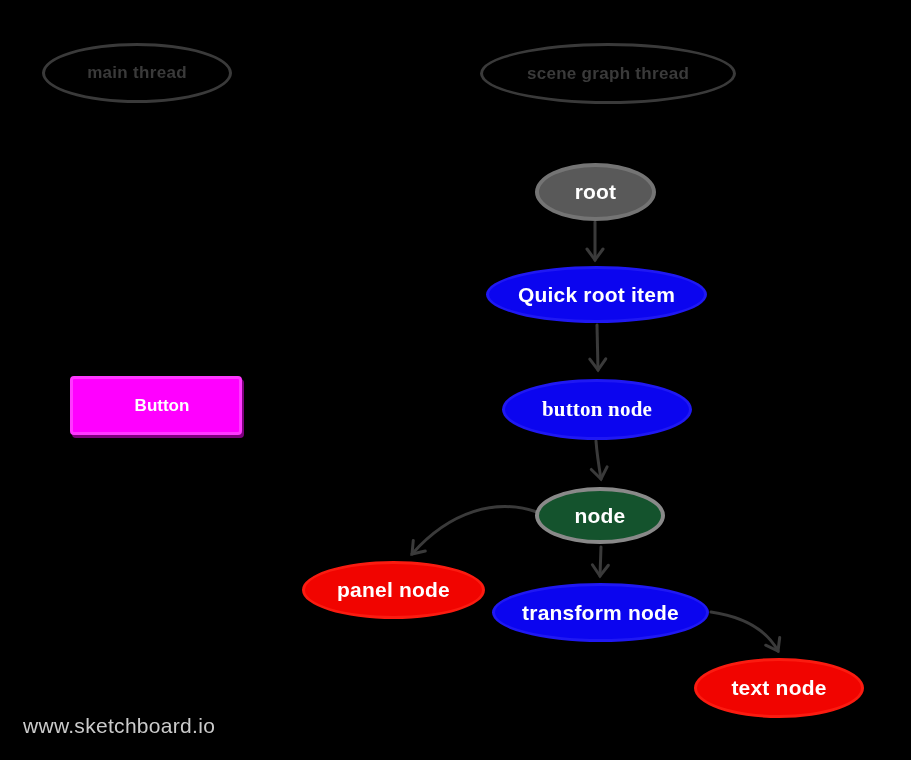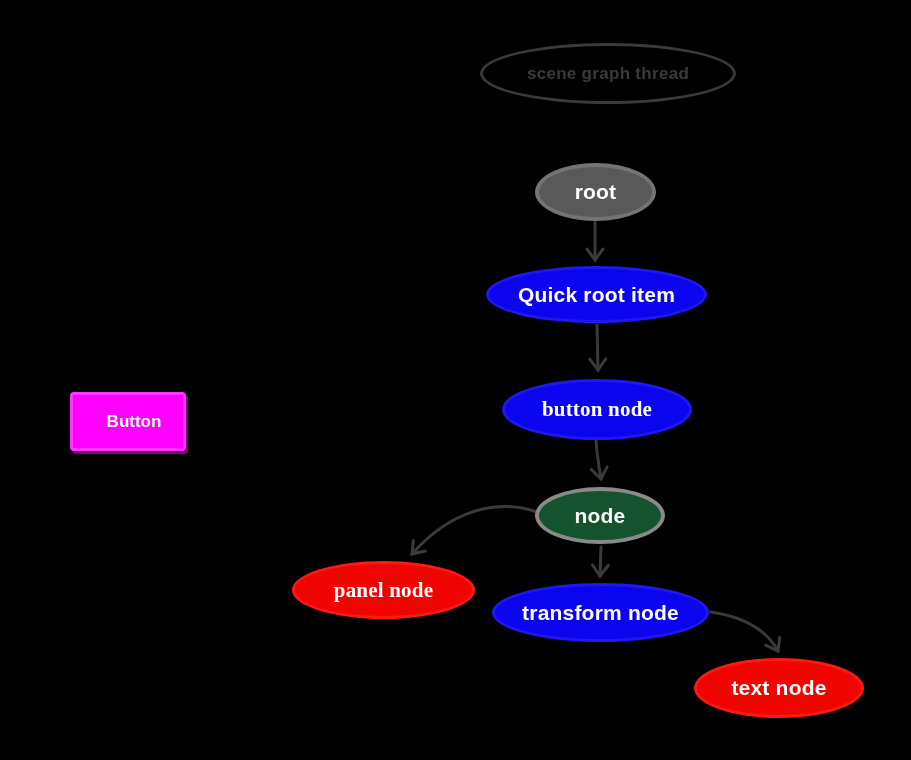--- a/index.html
+++ b/index.html
@@ -70,30 +70,33 @@
     letter-spacing: 0.3px;
   }
 
   
   #lane-main       { left: 42px;  top: 43px;  width: 190px; height: 60px; }
   #lane-scene      { left: 480px; top: 43px;  width: 256px; height: 61px; justify-content: center; }
   #node-root       { left: 535px; top: 163px; width: 121px; height: 58px; }
   #node-quick      { left: 486px; top: 266px; width: 221px; height: 57px; }
   #node-button     { left: 502px; top: 379px; width: 190px; height: 61px; font-family: Liberation Serif, serif; }
   #node-node       { left: 535px; top: 487px; width: 130px; height: 57px; }
-  #node-panel      { left: 292px; top: 561px; width: 183px; height: 58px; font-family: Liberation Serif, serif; }
+  #node-panel      { left: 302px; top: 561px; width: 183px; height: 58px; }
   #node-transform  { left: 492px; top: 583px; width: 217px; height: 59px; }
   #node-text       { left: 694px; top: 658px; width: 170px; height: 60px; }
-  #shape-button    { left: 70px;  top: 392px; width: 116px; height: 59px; padding-left: 12px; }
+  #shape-button    { left: 70px;  top: 376px; width: 172px; height: 59px; padding-left: 12px; }
 </style>
 </head>
 <body>
 
 <div class="canvas">
 
+  <div class="lane-ellipse" id="lane-main">
+    <span>main thread</span>
+  </div>
   <div class="lane-ellipse" id="lane-scene">
     <span>scene graph thread</span>
   </div>
 
   <div class="shape-rect" id="shape-button">
     <span>Button</span>
   </div>
 
   <svg class="edges-layer" width="911" height="760" viewBox="0 0 911 760">
     <defs>
@@ -132,14 +135,15 @@
   </div>
 
   <div class="node node-red" id="node-text">
     <span>text node</span>
   </div>
 
   <div class="node node-blue" id="node-transform">
     <span>transform node</span>
   </div>
 
+  <div class="watermark">www.sketchboard.io</div>
 
 </div>
 
 </body></html>

